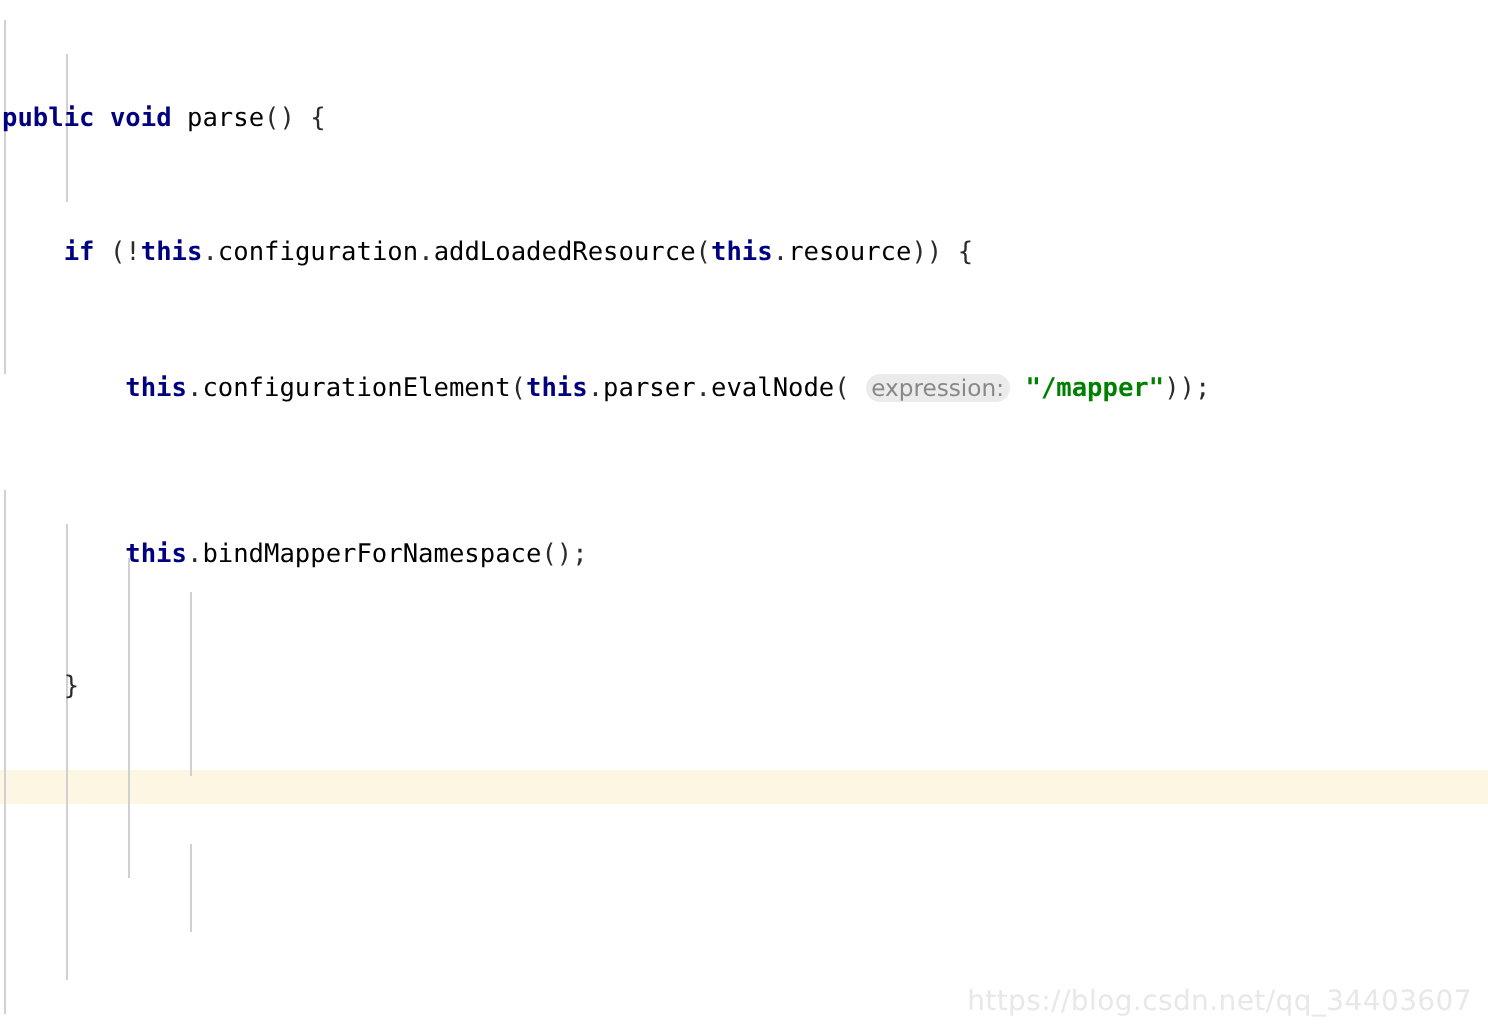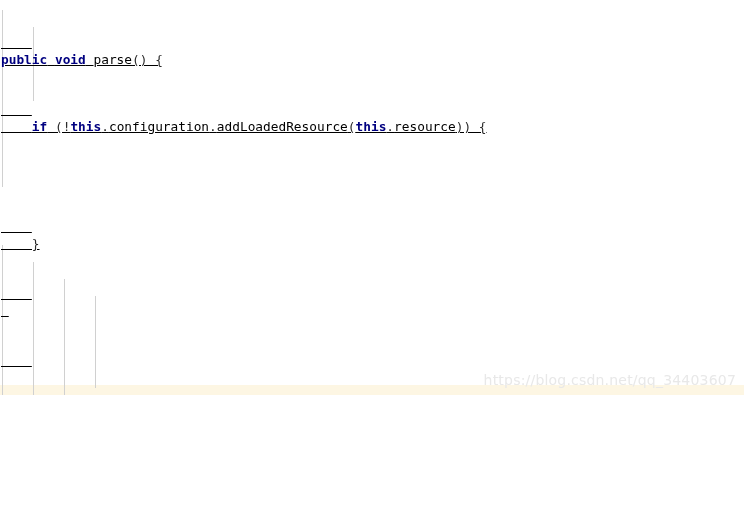--- a/index.html
+++ b/index.html
@@ -3,27 +3,26 @@
 <meta charset="utf-8">
 <style>
   html, body {
     margin: 0;
     padding: 0;
     background: #ffffff;
   }
   #editor {
     position: relative;
     width: 744px;
-    height: 395px;
+    height: 516px;
     background: #ffffff;
     overflow: hidden;
     font-family: "DejaVu Sans Mono", "Liberation Mono", monospace;
     font-size: 12.8px;
     line-height: 16.72px;
-    text-decoration: underline;
     -webkit-font-smoothing: antialiased;
   }
 
   
   .guides {
     position: absolute;
     inset: 0;
     pointer-events: none;
     z-index: 1;
   }
@@ -101,22 +100,24 @@
     <div class="guide" style="left:95px; top:296px; height:92px;"></div>
     <div class="guide" style="left:95px; top:422px; height:44px;"></div>
   </div>
 
   <div class="code">
 
     <div class="ln"><span class="kw">public</span> <span class="kw">void</span> <span class="id">parse</span>() {</div>
 
     <div class="ln">    <span class="kw">if</span> (!<span class="kw">this</span>.<span class="id">configuration</span>.<span class="id">addLoadedResource</span>(<span class="kw">this</span>.<span class="id">resource</span>)) {</div>
 
+    <div class="ln">        <span class="kw">this</span>.<span class="id">configurationElement</span>(<span class="kw">this</span>.<span class="id">parser</span>.<span class="id">evalNode</span>( <span class="hint">expression:</span> <span class="str">"/mapper"</span>));</div>
 
 
+    <div class="ln">        <span class="kw">this</span>.<span class="id">bindMapperForNamespace</span>();</div>
 
     <div class="ln">    }</div>
 
     <div class="ln"> </div>
 
     
 
     
 
     

